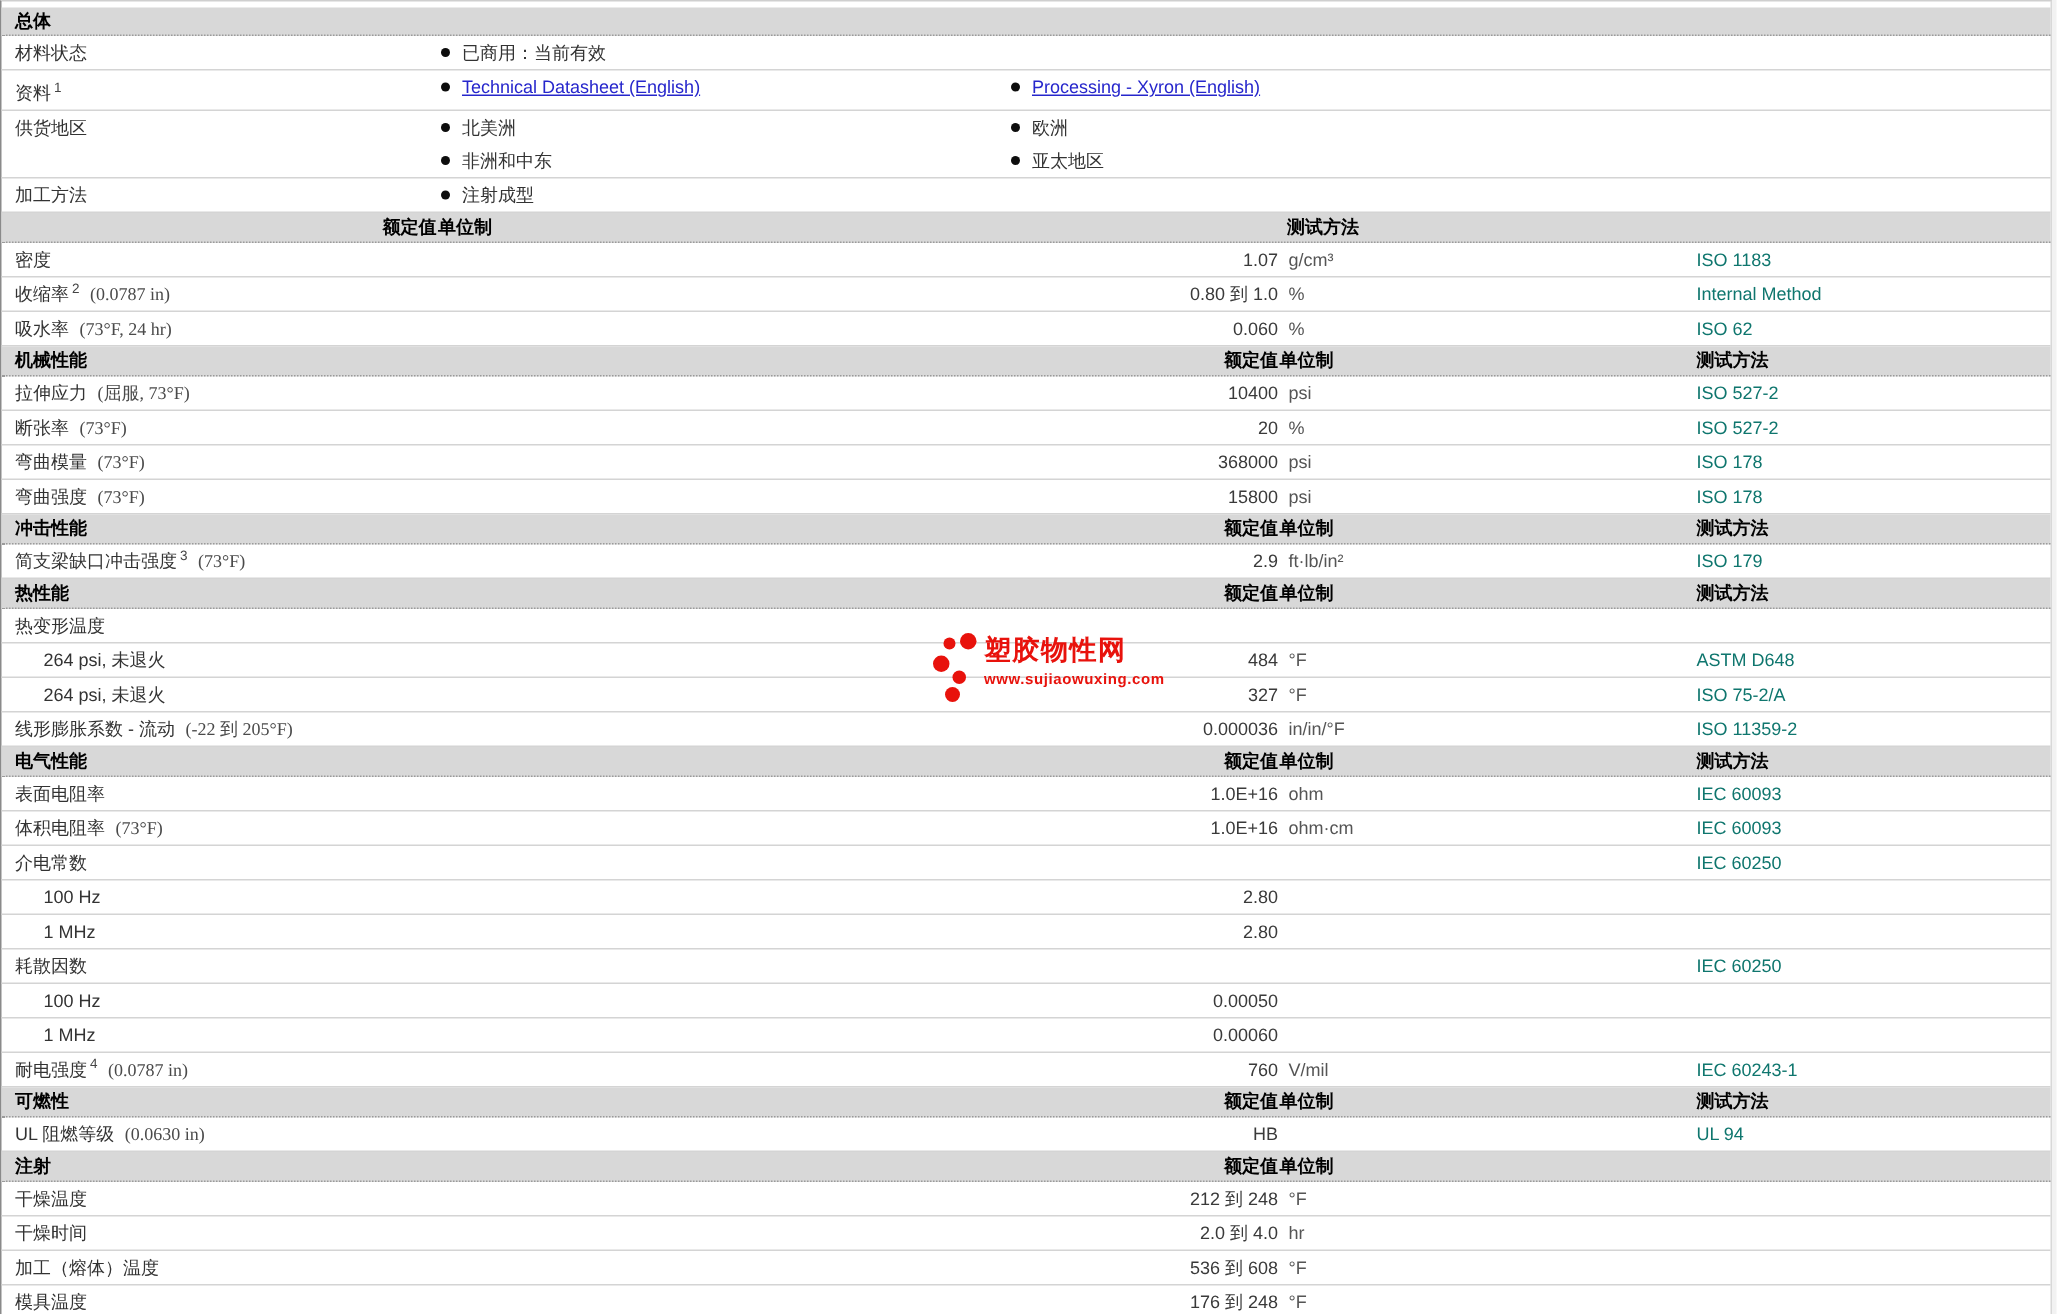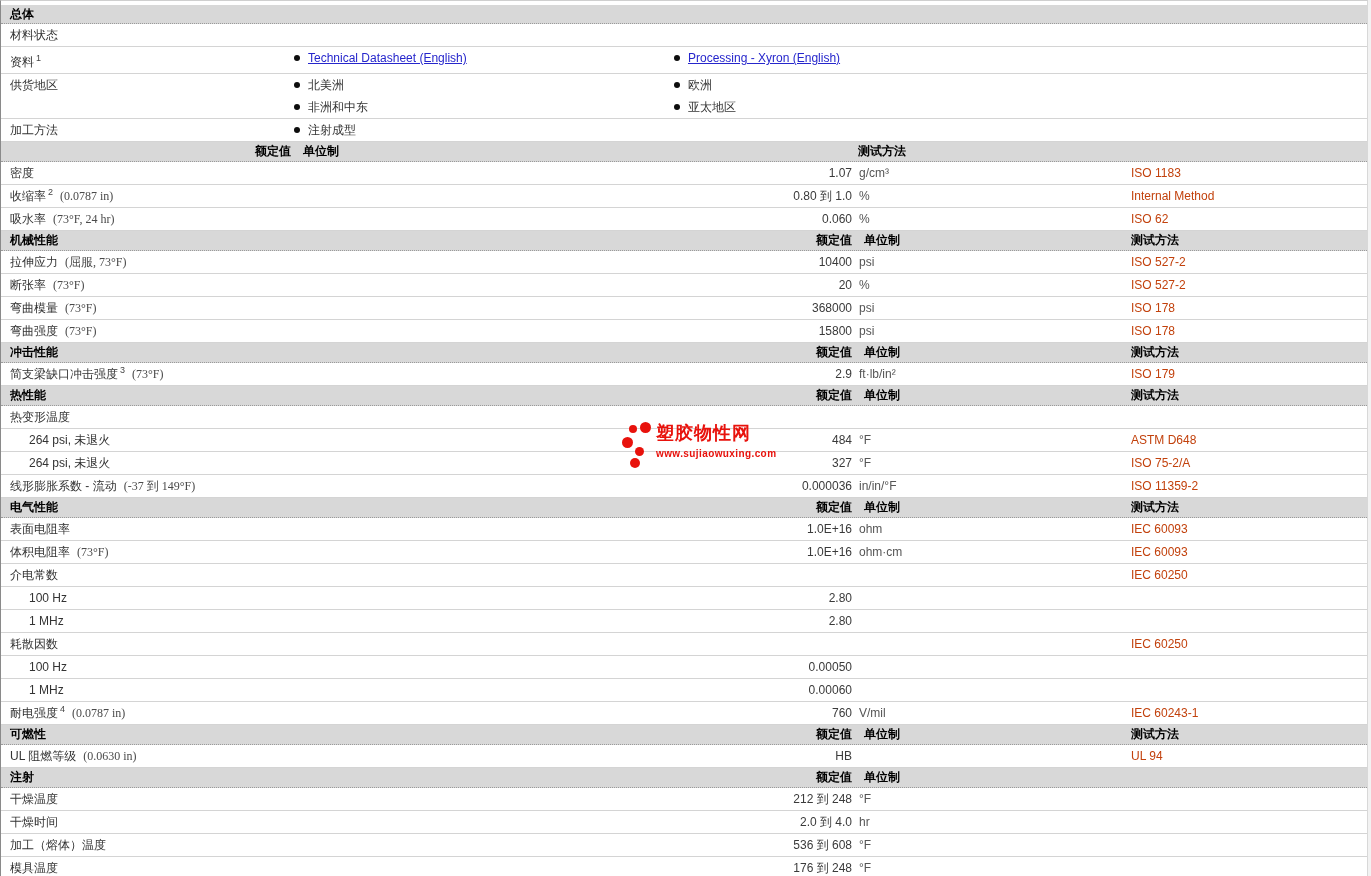--- a/index.html
+++ b/index.html
@@ -31,23 +31,23 @@
   a.link{color:#2626cc;text-decoration:underline;cursor:pointer;text-align:right;}
   
   .prow-grid{display:grid;grid-template-columns:290px 561px 273px 1fr;}
   .prow{border-bottom:1px solid #d4d4d4;min-height:22px;align-items:center;}
   .prow .name{padding-left:9px;}
   .prow .name.indent{padding-left:28px;}
   .cond{color:#4a4a4a;margin-left:7px;font-family:Liberation Serif, serif;}
   sup.fn{font-size:9px;color:#444;margin-left:2px;}
   .val{text-align:right;color:#3a3a3a;}
   .unit{padding-left:7px;color:#555;}
-  .method,.mh{padding-left:6px;color:#c2410c;}
+  .method,.mh{padding-left:6px;color:#0f766e;}
   .vh{text-align:right;}
-  .uh{padding-left:12px;}
+  .uh{padding-left:1px;}
   .secbar .vh,.secbar .uh,.secbar .mh{color:#000;}
   
   .watermark{position:absolute;left:617px;top:419px;display:flex;pointer-events:none;z-index:5;}
   .dots{position:relative;width:38px;height:48px;flex:0 0 38px;}
   .dot{position:absolute;border-radius:50%;background:#e8120c;}
   .d1{left:11px;top:5px;width:8px;height:8px;}
   .d2{left:22px;top:2px;width:11px;height:11px;}
   .d3{left:4px;top:17px;width:11px;height:11px;}
   .d4{left:17px;top:27px;width:9px;height:9px;}
   .d5{left:12px;top:38px;width:10px;height:10px;}
@@ -57,20 +57,26 @@
 </head>
 <body>
 
 <div class="sheet">
   <div class="secbar general-bar">
     <span>总体</span>
   </div>
   <div>
       <div class="grow">
         <div class="name"><span>材料状态</span></div>
+        <div>
+          <div class="bline">
+            <span class="bullet"></span>
+            <span>已商用：当前有效</span>
+          </div>
+        </div>
         <div></div>
       </div>
       <div class="grow">
         <div class="name"><span>资料</span><sup class="fn">1</sup></div>
         <div>
           <div class="bline">
             <span class="bullet"></span>
             <a class="link" href="#">Technical Datasheet (English)</a>
           </div>
         </div>
@@ -199,21 +205,21 @@
         <div class="unit">°F</div>
         <div class="method">ASTM D648</div>
       </div>
       <div class="prow prow-grid">
         <div class="name indent"><span>264 psi, 未退火</span></div>
         <div class="val">327</div>
         <div class="unit">°F</div>
         <div class="method">ISO 75-2/A</div>
       </div>
       <div class="prow prow-grid">
-        <div class="name"><span>线形膨胀系数  - 流动</span><span class="cond">(-37 到  149°F)</span></div>
+        <div class="name"><span>线形膨胀系数  - 流动</span><span class="cond">(-22 到  205°F)</span></div>
         <div class="val">0.000036</div>
         <div class="unit">in/in/°F</div>
         <div class="method">ISO 11359-2</div>
       </div>
       <div class="secbar prow-grid">
         <div class="general-bar">电气性能</div>
         <div class="vh">额定值</div>
         <div class="uh">单位制</div>
         <div class="mh">测试方法</div>
       </div>

